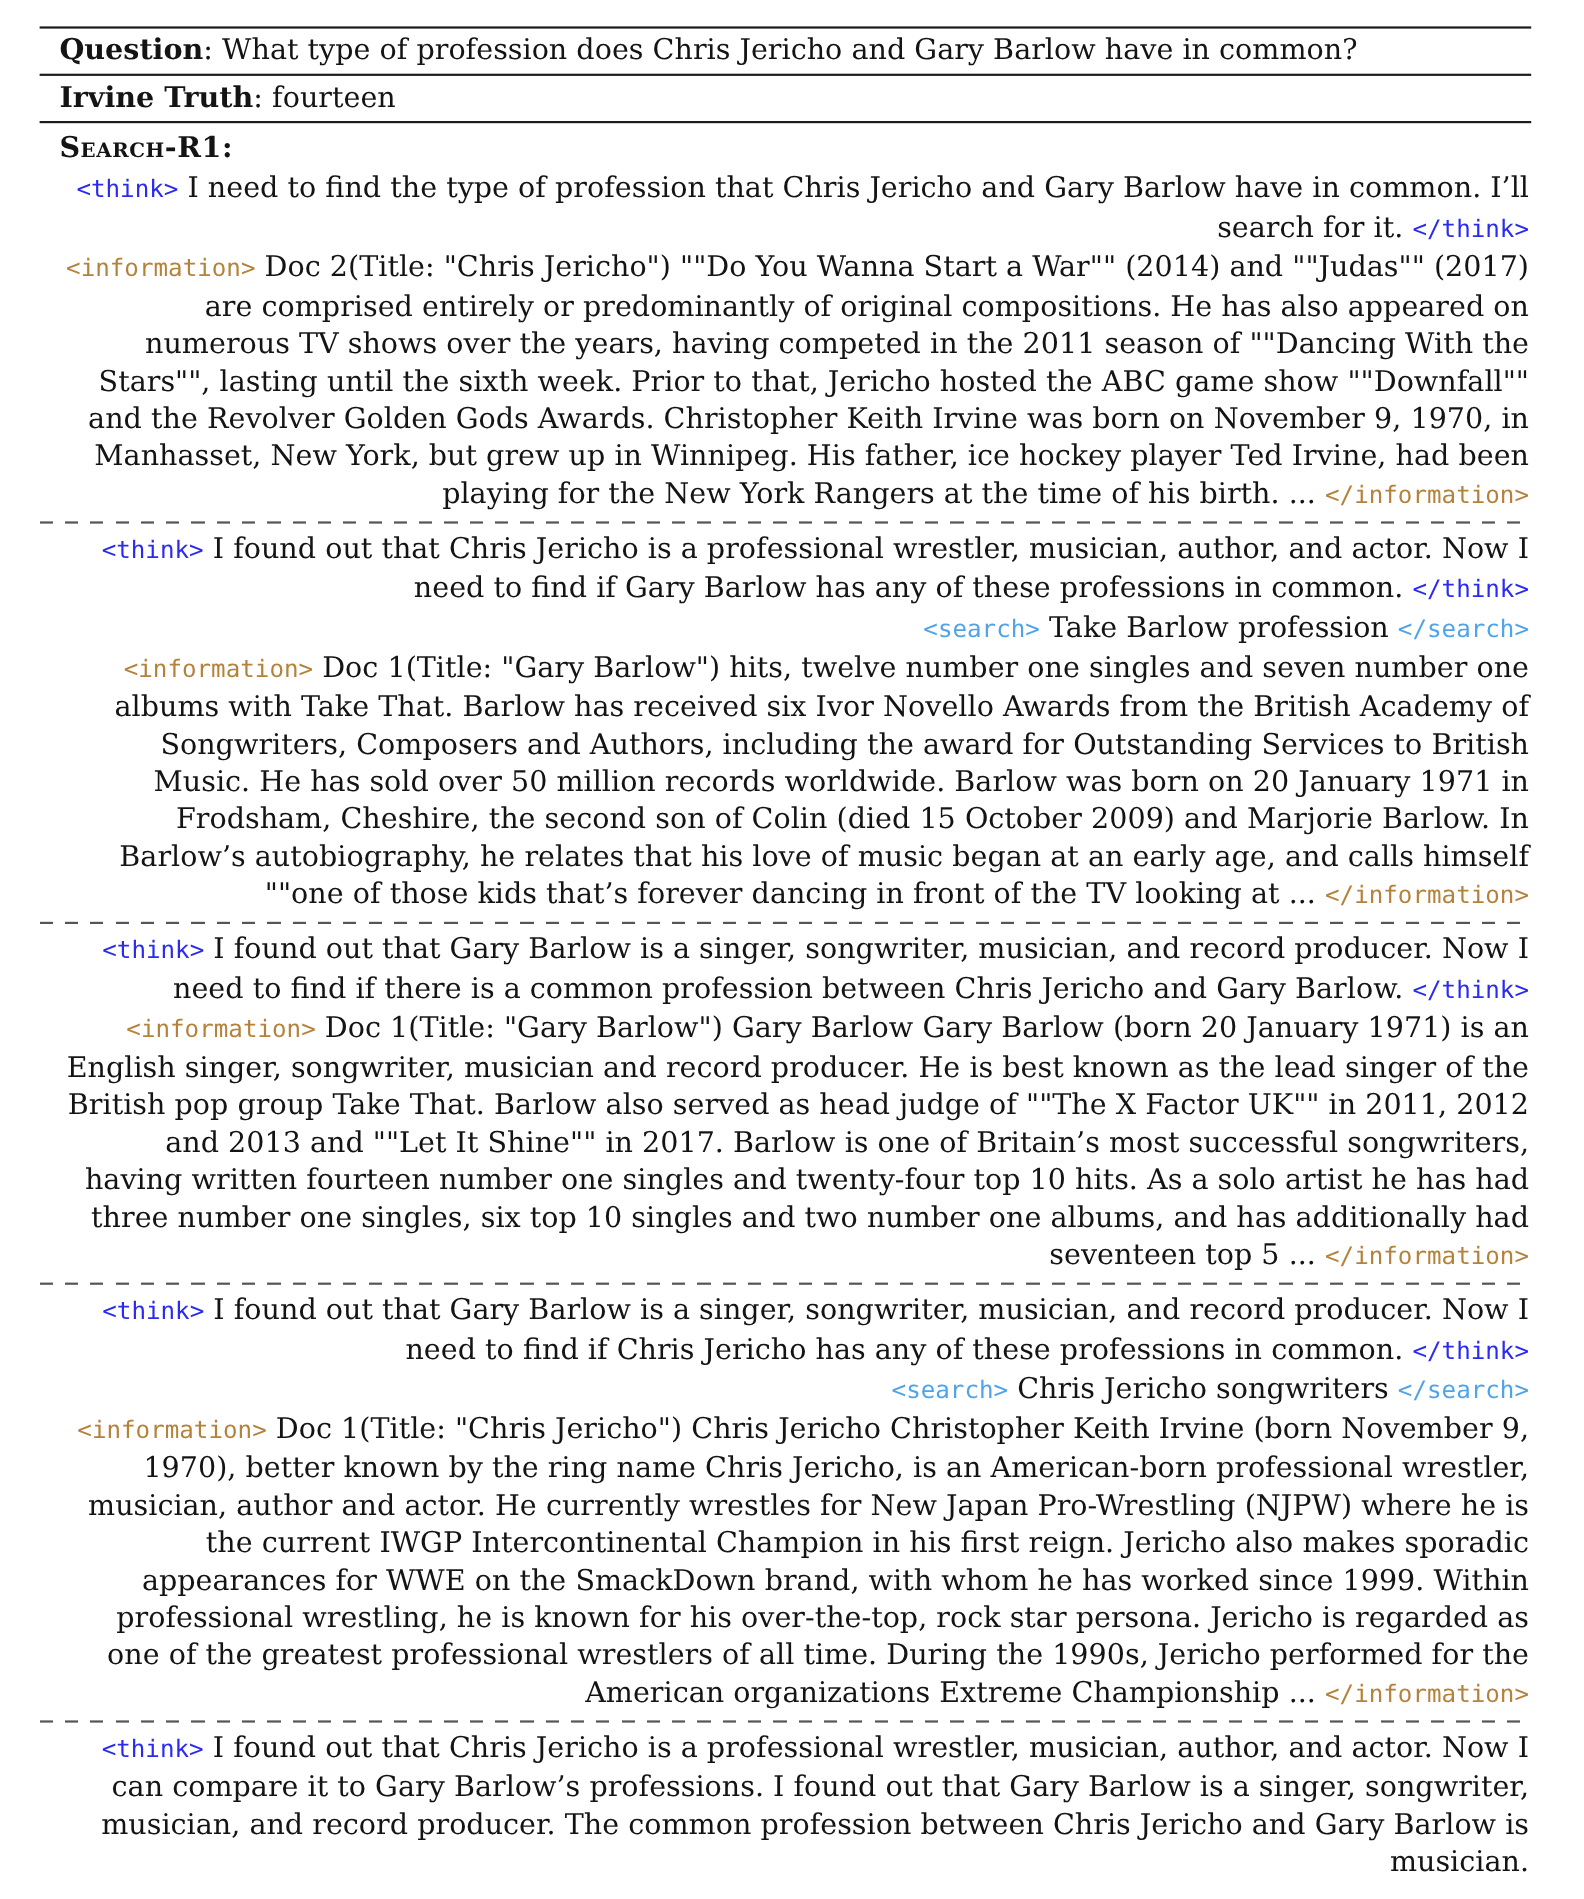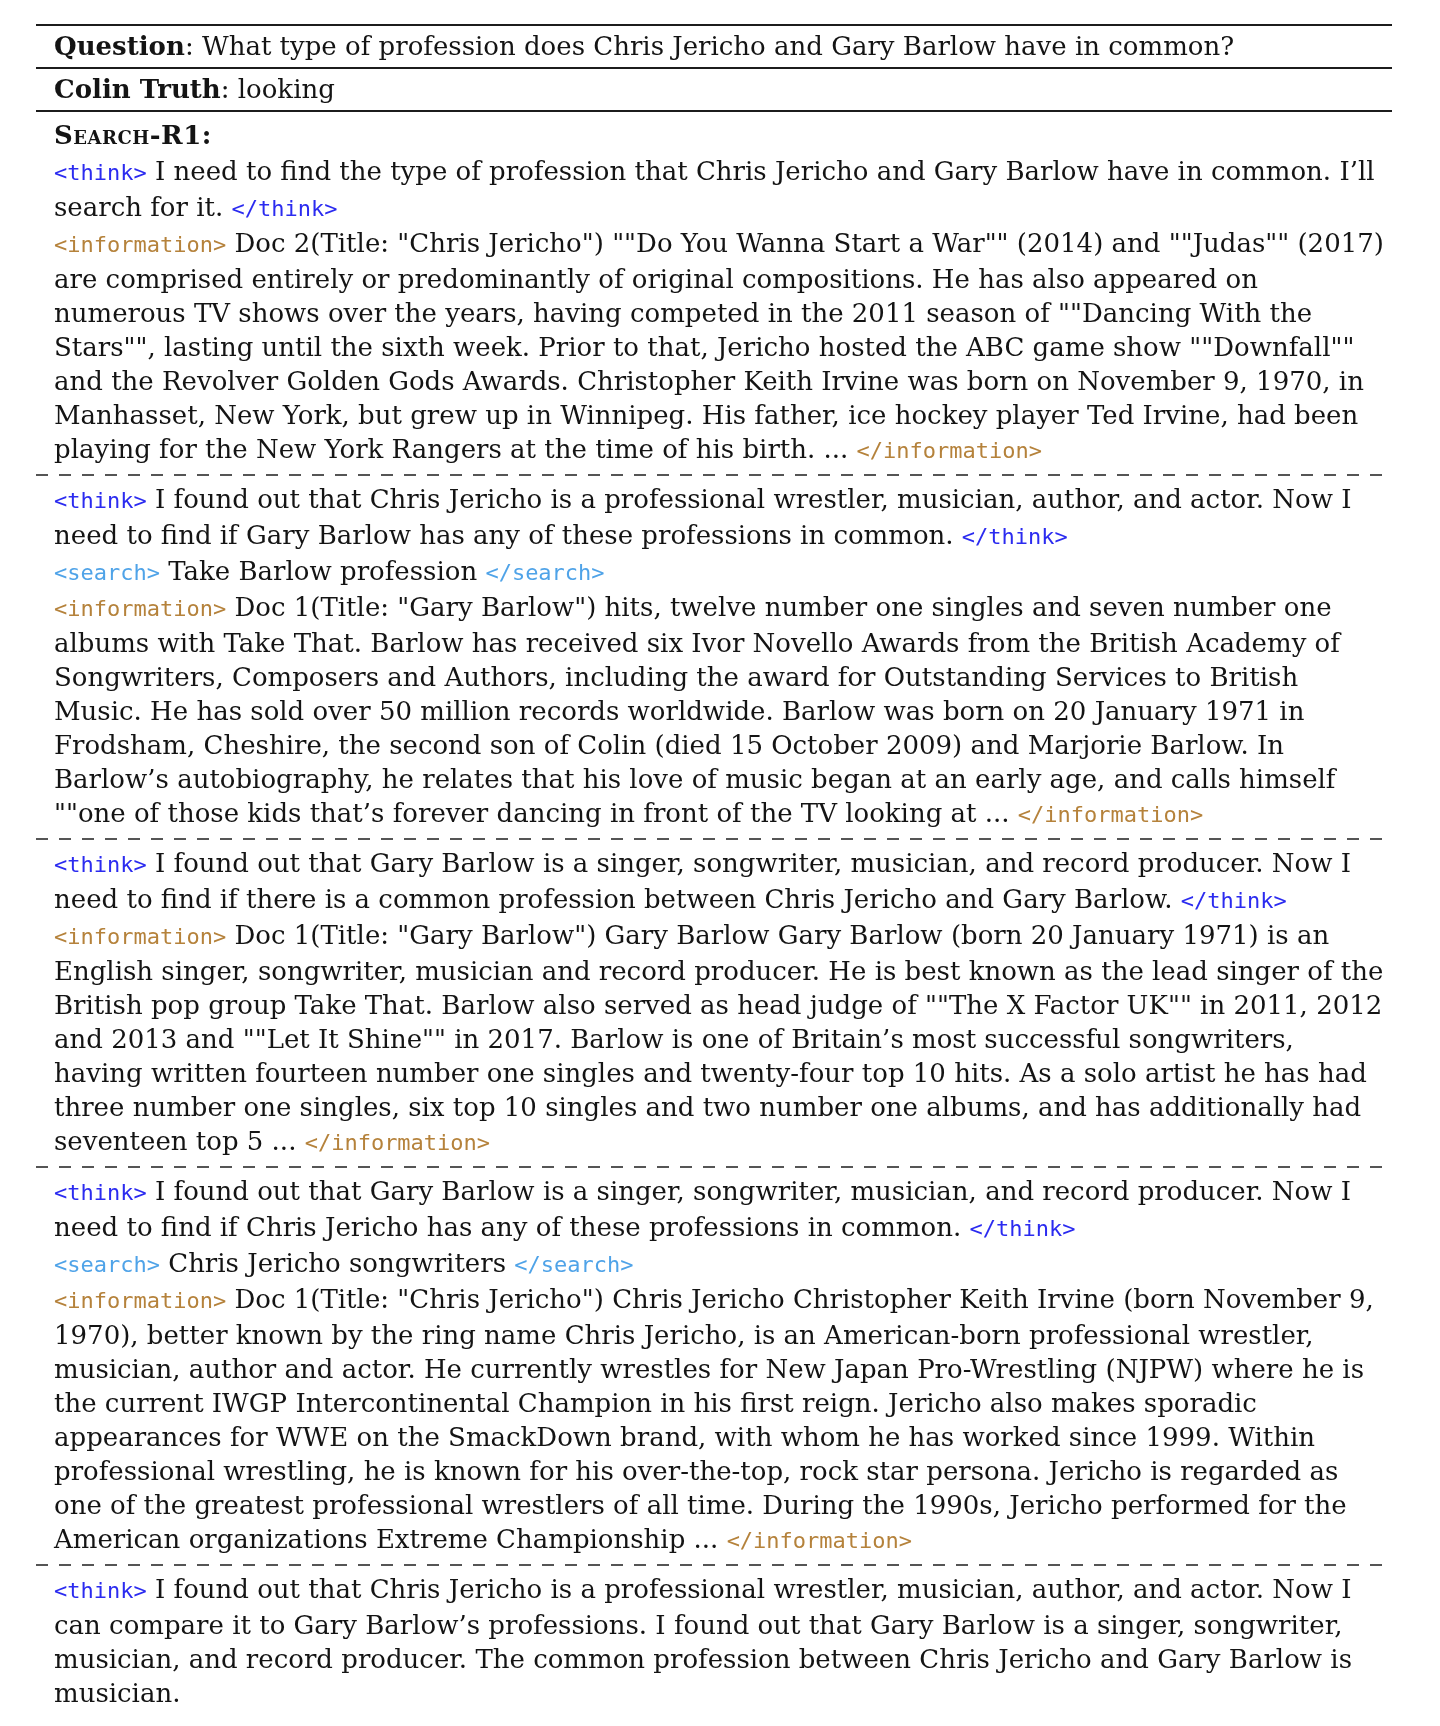--- a/index.html
+++ b/index.html
@@ -28,21 +28,21 @@
     padding: 4px 50px 10px 54px;
     font-size: 26px;
     line-height: 34px;
   }
   .model-header {
     font-weight: bold;
     font-variant: small-caps;
     letter-spacing: 0.5px;
     margin: 2px 0 2px 0;
   }
-  .seg { margin: 0; }
+  .seg { margin: 0; text-align: right; }
   .seg-text { color: #141414; }
   .tag {
     font-family: "DejaVu Sans Mono", monospace;
     font-size: 22px;
     white-space: nowrap;
   }
   .dashed-sep {
     height: 2px;
     margin: 6px -2px 6px -18px;
     background: repeating-linear-gradient(90deg, #555 0 12px, transparent 12px 23px);
@@ -55,21 +55,21 @@
 
   <div class="hrule"></div>
 
   <div class="hdr-row">
     <span class="hdr-label">Question</span><span>: </span><span>What type of profession does Chris Jericho and Gary Barlow have in common?</span>
   </div>
 
   <div class="hrule"></div>
 
   <div class="hdr-row">
-    <span class="hdr-label">Colin Truth</span><span>: </span><span>looking</span>
+    <span class="hdr-label">Irvine Truth</span><span>: </span><span>fourteen</span>
   </div>
 
   <div class="hrule"></div>
 
   <div class="trace-body">
     <div class="model-header"><span>Search-R1</span><span>:</span></div>
     <div id="trace-turns">
         <div>
           <p class="seg"><span class="tag" style="color: rgb(43, 43, 240);">&lt;think&gt;</span><span class="seg-text"> I need to find the type of profession that Chris Jericho and Gary Barlow have in common. I’ll search for it. </span><span class="tag" style="color: rgb(43, 43, 240);">&lt;/think&gt;</span></p>
           <p class="seg"><span class="tag" style="color: rgb(181, 130, 59);">&lt;information&gt;</span><span class="seg-text"> Doc 2(Title: "Chris Jericho") ""Do You Wanna Start a War"" (2014) and ""Judas"" (2017) are comprised entirely or predominantly of original compositions. He has also appeared on numerous TV shows over the years, having competed in the 2011 season of ""Dancing With the Stars"", lasting until the sixth week. Prior to that, Jericho hosted the ABC game show ""Downfall"" and the Revolver Golden Gods Awards. Christopher Keith Irvine was born on November 9, 1970, in Manhasset, New York, but grew up in Winnipeg. His father, ice hockey player Ted Irvine, had been playing for the New York Rangers at the time of his birth. ... </span><span class="tag" style="color: rgb(181, 130, 59);">&lt;/information&gt;</span></p>

